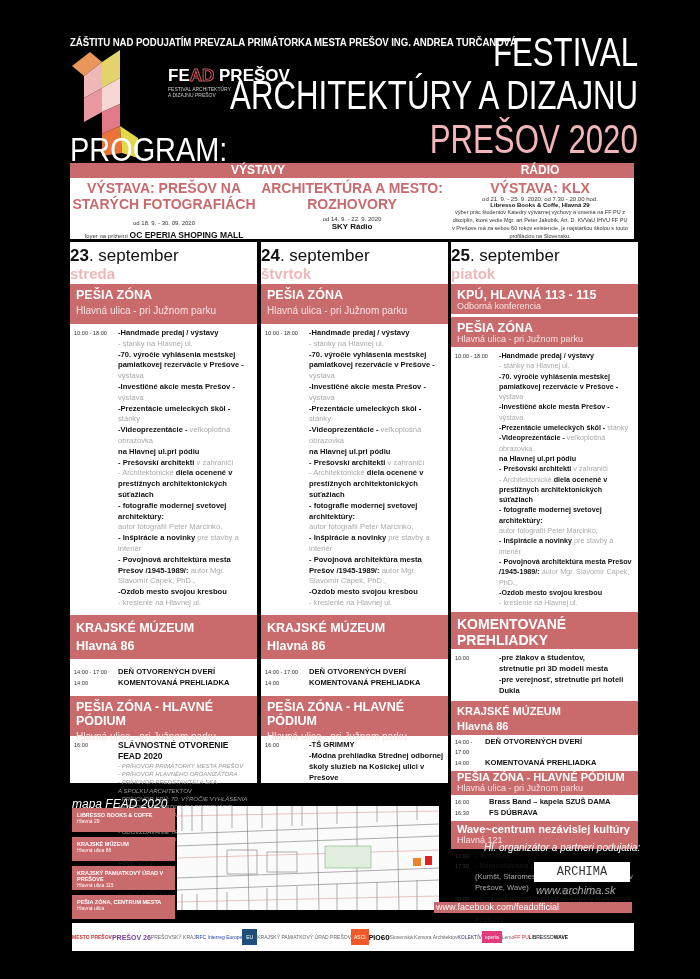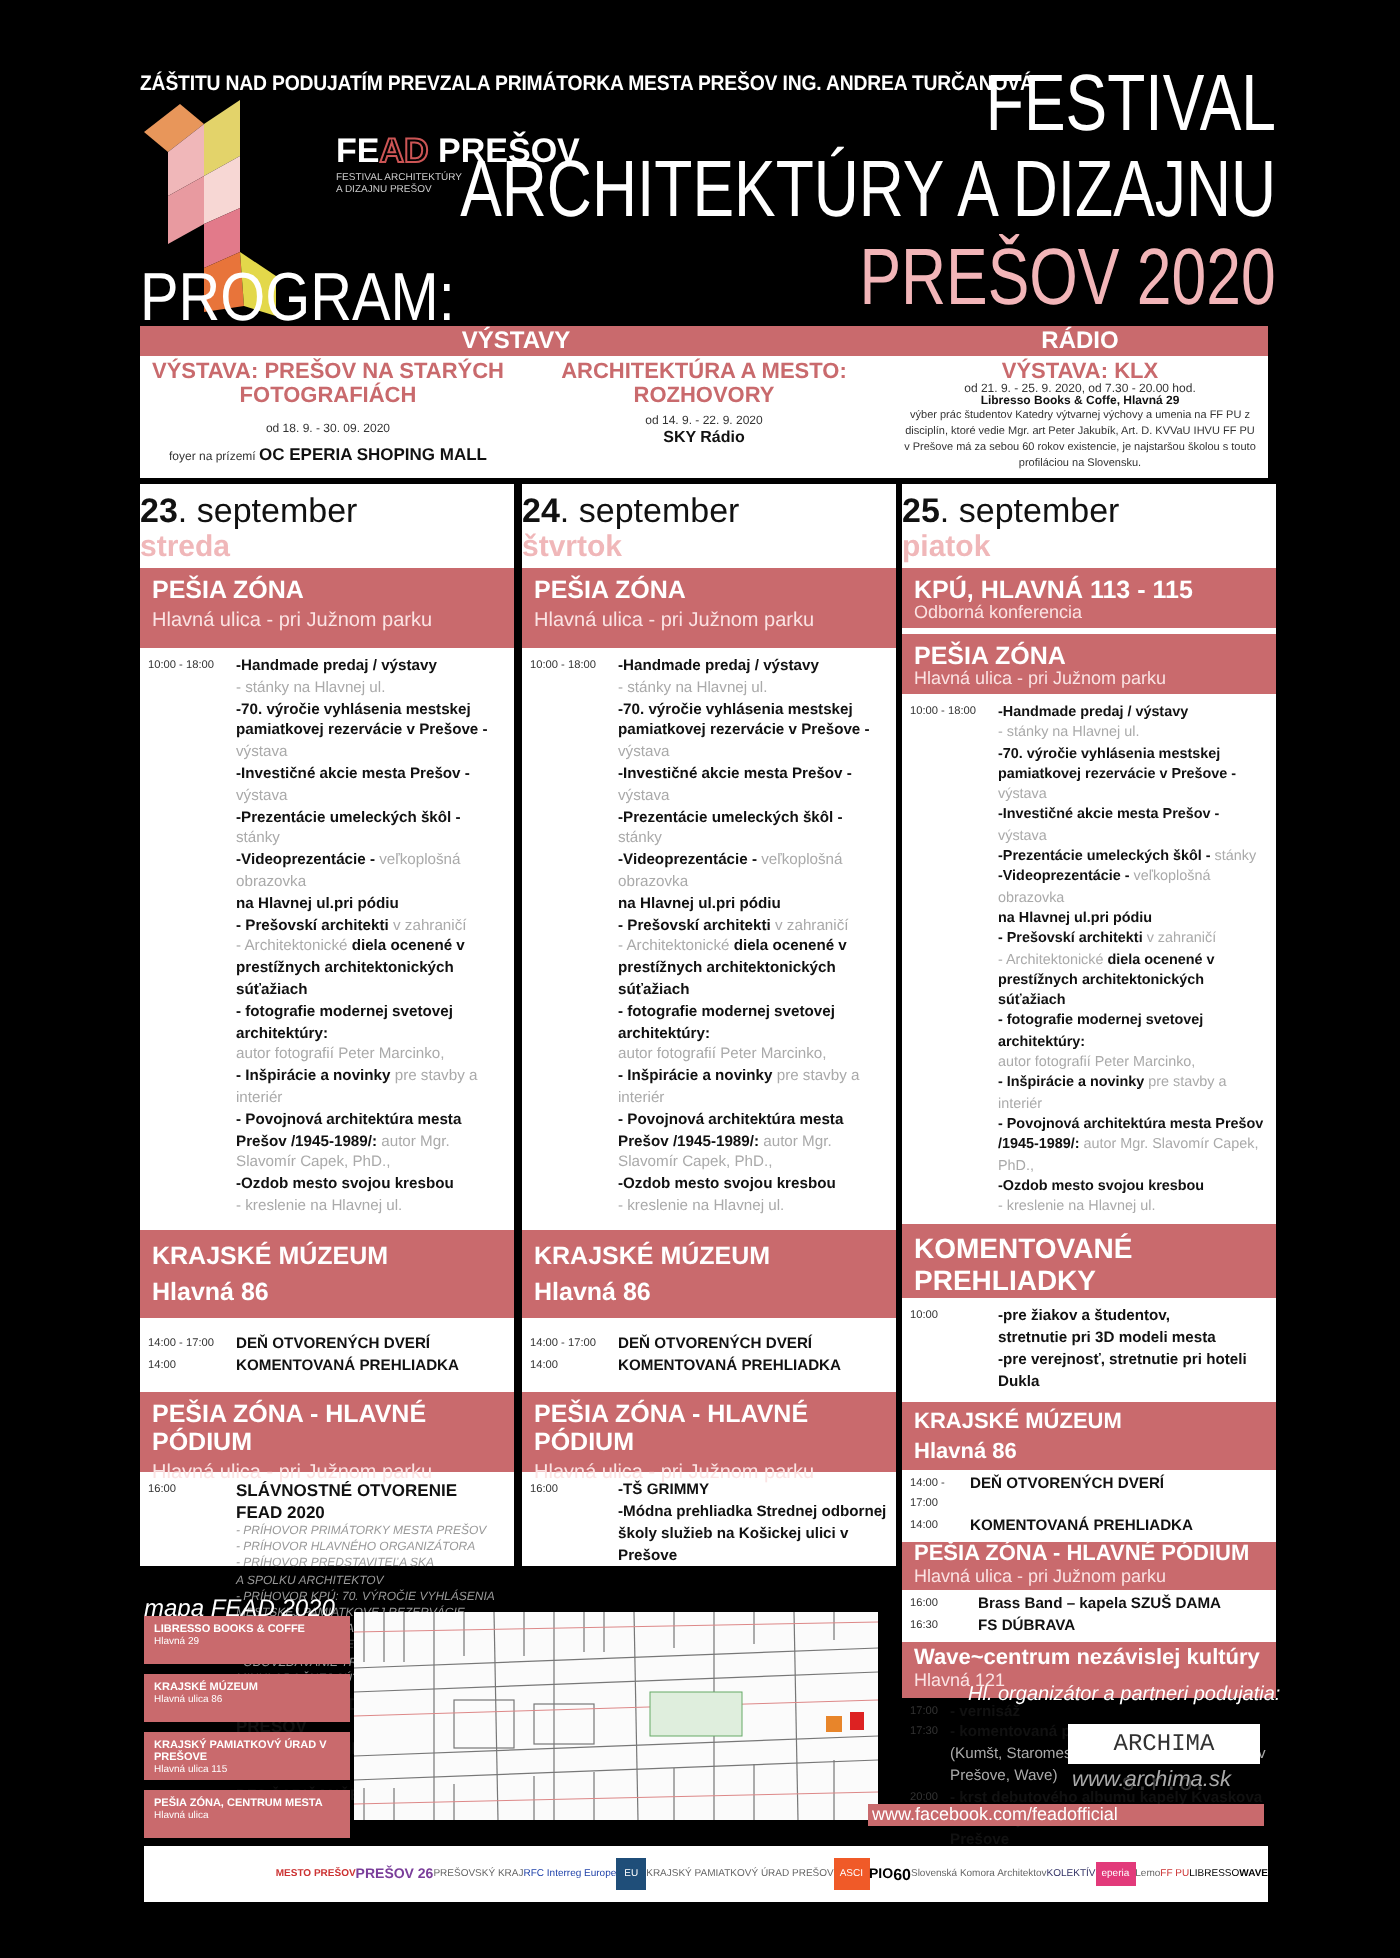--- a/index.html
+++ b/index.html
@@ -12,21 +12,21 @@
 .f3{top:117px;font-size:40px;color:#f2b5b8}
 .program{left:70px;top:130px;color:#fff;font-size:34px;transform:scaleX(.85);transform-origin:left}
 .logo{left:72px;top:48px;width:90px;height:110px}
 .logotext{left:168px;top:66px;color:#fff;font-weight:bold;font-size:17px}
 .logotext .ad{color:#000;-webkit-text-stroke:1px #c55;}
 .logosub{left:168px;top:86px;color:#ccc;font-size:5px;line-height:6px}
 .top-box{left:70px;top:163px;width:564px;height:76px;background:#fff}
 .top-head{display:flex;background:#c96a6d;height:15px;color:#fff;font-weight:bold;font-size:12px}
 .top-head div{text-align:center;line-height:15px}
 .top-cols{display:flex;font-size:6px;text-align:center;color:#333}
-.top-cols .ttl{color:#c96a6d;font-weight:bold;font-size:11px;margin:2px 0}
+.top-cols .ttl{color:#c96a6d;font-weight:bold;font-size:14px;margin:2px 0}
 .col{position:absolute;top:242px;width:187px;background:#fff}
 .dayhead{text-align:left;padding-top:4px;height:42px}
 .dayhead .d{font-size:17px;color:#111}
 .dayhead .d b{font-weight:bold}
 .dayhead .wd{font-size:15px;font-weight:bold;color:#f0b7b9;line-height:15px}
 .sec{background:#c96a6d;color:#fff;padding:4px 6px}
 .sec .t{font-weight:bold;font-size:12.5px}
 .sec .s{font-size:10px;color:#fbe3e3}
 .items{padding:4px 4px 4px 4px;font-size:7.6px;line-height:10.8px}
 .row{display:flex}
@@ -37,21 +37,21 @@
 .gi{color:#999;font-style:italic;font-size:6px;line-height:8.2px}
 .bigb{font-weight:bold;font-size:8.5px;color:#111}
 .mapttl{left:72px;top:797px;color:#fff;font-style:italic;font-size:12px}
 .legend{left:72px;width:103px;background:#c96a6d;color:#fff;font-size:5px;padding:4px 5px;height:24px}
 .legend b{display:block;font-size:5.5px}
 .map{left:177px;top:806px;width:262px;height:104px;background:#fafafa;overflow:hidden}
 .orgtxt{left:484px;top:842px;color:#fff;font-style:italic;font-size:10px}
 .archima{left:534px;top:862px;width:96px;height:20px;background:#fff;color:#333;font-size:12px;font-family:"Liberation Mono",monospace;text-align:center;line-height:20px}
 .archweb{left:536px;top:884px;color:#aaa;font-style:italic;font-size:11px}
 .fb{left:434px;top:902px;width:198px;height:11px;background:#c96a6d;color:#fff;font-size:9px;padding-left:2px;line-height:11px}
-.partners{left:72px;top:923px;width:562px;height:28px;background:#fff;display:flex;align-items:center;justify-content:flex-end;font-size:5px;color:#666}
+.partners{left:72px;top:923px;width:562px;height:28px;background:#fff;display:flex;align-items:center;justify-content:flex-start;font-size:5px;color:#666}
 .partners span{display:inline-block}
 </style>
 </head>
 <body>
 
 <div class="abs patron">ZÁŠTITU NAD PODUJATÍM PREVZALA PRIMÁTORKA MESTA PREŠOV  ING. ANDREA TURČANOVÁ</div>
 <div class="abs fest f1">FESTIVAL</div>
 <div class="abs fest f2">ARCHITEKTÚRY A DIZAJNU</div>
 <div class="abs fest f3">PREŠOV 2020</div>
 

